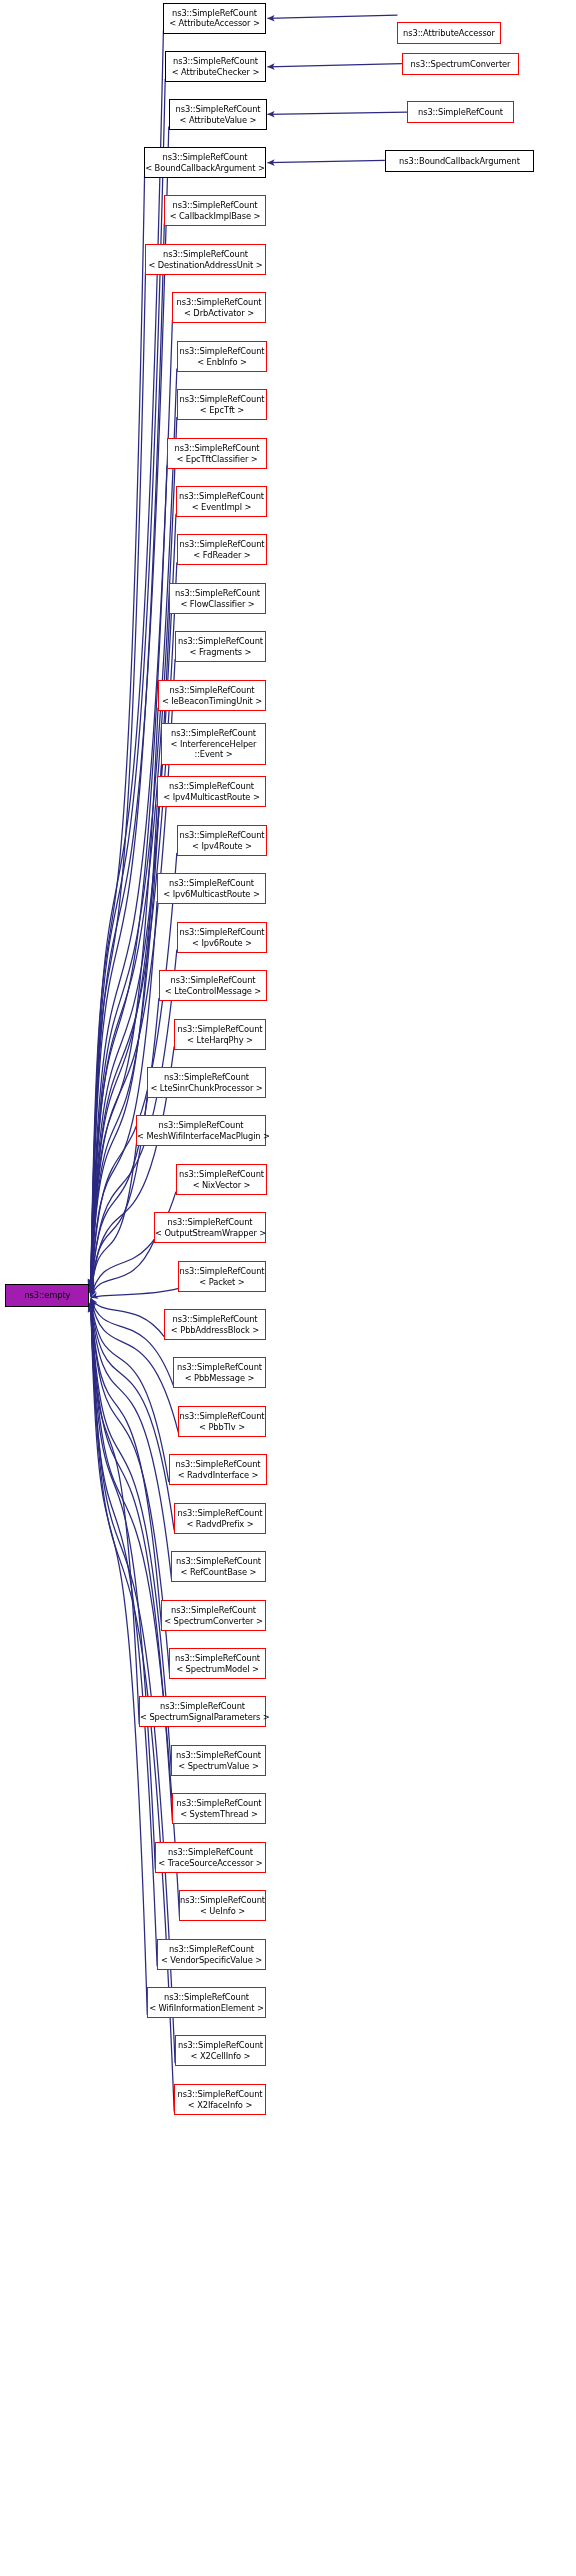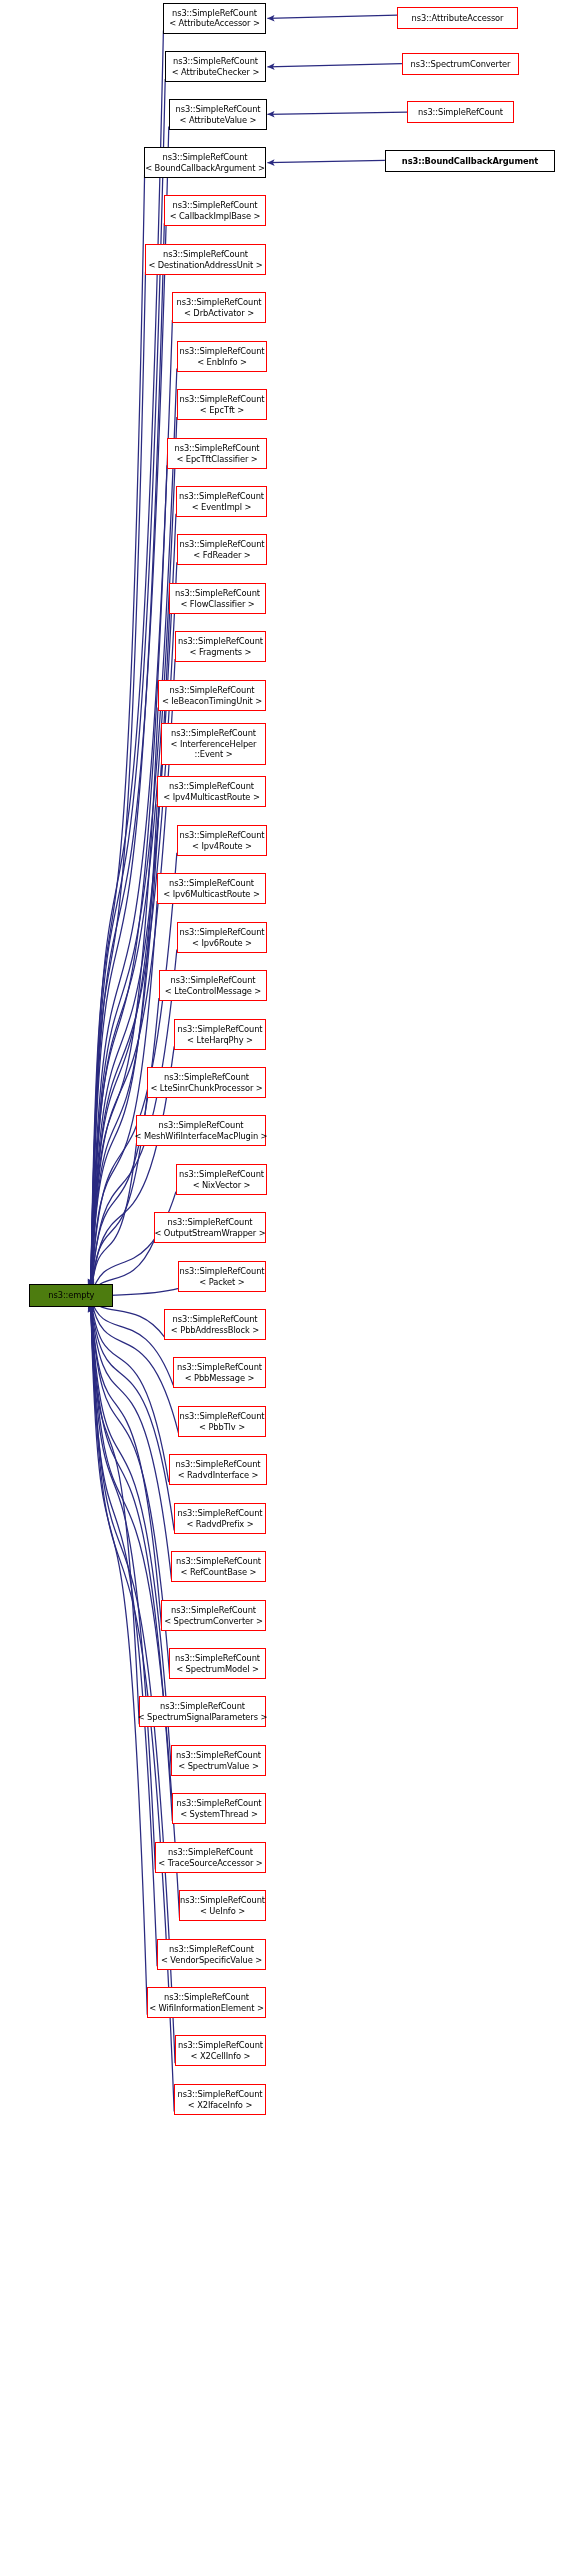--- a/index.html
+++ b/index.html
@@ -25,36 +25,34 @@
     left: 0; top: 0;
     width: 577px;
     height: 2576px;
     pointer-events: none;
   }
   .node {
     position: absolute;
     box-sizing: border-box;
     display: flex;
     flex-direction: column;
-    align-items: center;
     justify-content: center;
     text-align: center;
     font-size: 8.3px;
     line-height: 10.4px;
     color: #000000;
     background: #ffffff;
     white-space: nowrap;
     letter-spacing: -0.1px;
   }
   .node.red   { border: 0.9px solid #ff0000; }
   .node.black { border: 0.9px solid #000000; }
   .node.root  {
     border: 0.9px solid #000000;
-    background: #4d7c0f;
-    margin-left: 24px;
+    background: #a21caf;
   }
   .node .ln { display: block; }
 </style>
 </head>
 <body>
 
 <div id="diagram">
   <svg class="edges" viewBox="0 0 643 2873" width="577" height="2576" xmlns="http://www.w3.org/2000/svg">
     <defs>
       <marker id="arrowL" markerWidth="9" markerHeight="8" refX="8.5" refY="4" orient="auto" markerUnits="userSpaceOnUse">
@@ -288,27 +286,27 @@
         <span class="ln">&lt; WifiInformationElement &gt;</span>
       </div>
       <div class="node red" style="left: 175px; top: 2035px; width: 91px; height: 31px;">
         <span class="ln">ns3::SimpleRefCount</span>
         <span class="ln">&lt; X2CellInfo &gt;</span>
       </div>
       <div class="node red" style="left: 174px; top: 2084px; width: 92px; height: 31px;">
         <span class="ln">ns3::SimpleRefCount</span>
         <span class="ln">&lt; X2IfaceInfo &gt;</span>
       </div>
-      <div class="node red" style="left: 397px; top: 7px; width: 121px; height: 21.5px;">
+      <div class="node red" style="left: 397px; top: 22px; width: 104px; height: 21.5px;">
         <span class="ln">ns3::AttributeAccessor</span>
       </div>
       <div class="node red" style="left: 402px; top: 53px; width: 117px; height: 21.5px;">
         <span class="ln">ns3::SpectrumConverter</span>
       </div>
       <div class="node red" style="left: 407px; top: 101px; width: 107px; height: 21.5px;">
         <span class="ln">ns3::SimpleRefCount</span>
       </div>
-      <div class="node black" style="left: 385px; top: 150px; width: 170px; height: 21.5px; font-weight: bold;">
+      <div class="node black" style="left: 385px; top: 150px; width: 149px; height: 21.5px;">
         <span class="ln">ns3::BoundCallbackArgument</span>
       </div>
     </div>
 </div>
 
 
 </body></html>

